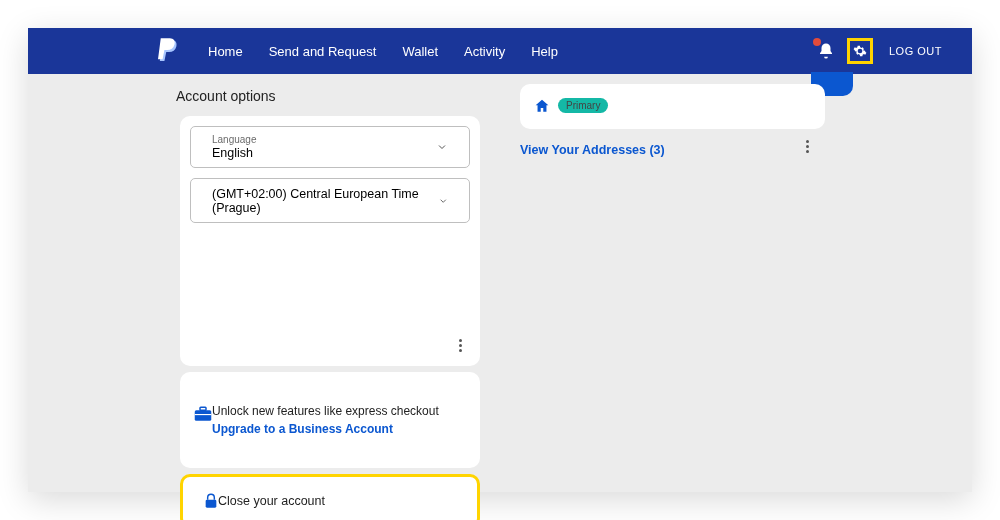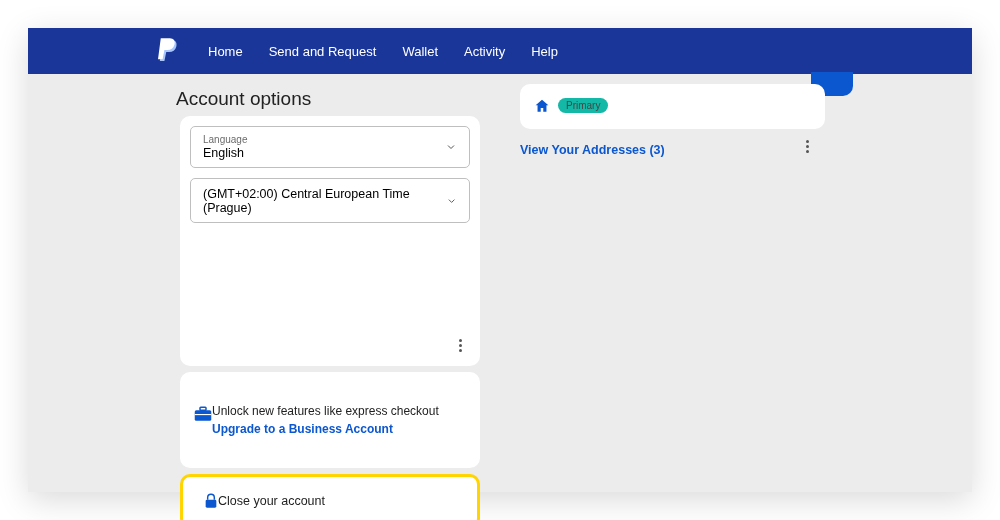--- a/index.html
+++ b/index.html
@@ -84,40 +84,40 @@
       top: -2px;
       width: 42px;
       height: 24px;
       background: #0b57d0;
       border-radius: 0 0 10px 10px;
     }
     .section-title {
       position: absolute;
       left: 148px;
       top: 14px;
-      font-size: 19px;
+      font-size: 14px;
       color: #222;
     }
     .left-panel {
       position: absolute;
       left: 152px;
       top: 42px;
       width: 300px;
     }
     .card {
       background: #fff;
       border-radius: 10px;
     }
     .dropdowns {
       padding: 10px 10px 0 10px;
     }
     .dropdown {
       border: 1px solid #bfbfbf;
       border-radius: 5px;
-      padding: 7px 12px;
+      padding: 7px 21px;
       margin-bottom: 10px;
       display: flex;
       align-items: center;
       justify-content: space-between;
       cursor: pointer;
       background: #fff;
     }
     .dropdown-text { display: flex; flex-direction: column; }
     .dropdown-label {
       font-size: 10px;
@@ -266,20 +266,34 @@
     <svg class="logo" viewBox="0 0 24 28">
       <path fill="#a7c5ff" d="M5 2 h10 c4 0 6 3 5 7 c-1 4 -4 6 -8 6 h-3 l-2 10 h-5 z"></path>
       <path fill="#ffffff" d="M3 0 h10 c4 0 6 3 5 7 c-1 4 -4 6 -8 6 h-3 l-2 10 h-5 z"></path>
     </svg>
     <div class="nav">
       <span class="nav-item">Home</span>
       <span class="nav-item">Send and Request</span>
       <span class="nav-item">Wallet</span>
       <span class="nav-item">Activity</span>
       <span class="nav-item">Help</span>
+    </div>
+    <div class="header-right">
+      <div class="bell-wrap">
+        <svg viewBox="0 0 24 24" width="18" height="18">
+          <path fill="#fff" d="M12 2a6 6 0 0 0-6 6v4l-2 3v1h16v-1l-2-3V8a6 6 0 0 0-6-6zm0 20a2.5 2.5 0 0 0 2.5-2.5h-5A2.5 2.5 0 0 0 12 22z"></path>
+        </svg>
+        <div class="bell-dot"></div>
+      </div>
+      <div class="gear-highlight">
+        <svg viewBox="0 0 24 24" width="14" height="14">
+          <path fill="#fff" d="M12 8a4 4 0 1 0 0 8 4 4 0 0 0 0-8zm9 4a7 7 0 0 1-.1 1.2l2.1 1.6-2 3.5-2.5-1a7 7 0 0 1-2 1.2l-.4 2.7h-4l-.4-2.7a7 7 0 0 1-2-1.2l-2.5 1-2-3.5 2.1-1.6A7 7 0 0 1 3 12a7 7 0 0 1 .1-1.2L1 9.2l2-3.5 2.5 1a7 7 0 0 1 2-1.2L7.9 2.8h4l.4 2.7a7 7 0 0 1 2 1.2l2.5-1 2 3.5-2.1 1.6A7 7 0 0 1 21 12z"></path>
+        </svg>
+      </div>
+      <span class="logout">LOG OUT</span>
     </div>
   </div>
 
   <div class="content">
     <div class="blue-chip"></div>
     <div class="section-title">Account options</div>
 
     <div class="left-panel">
       <div class="card">
         <div class="dropdowns">

